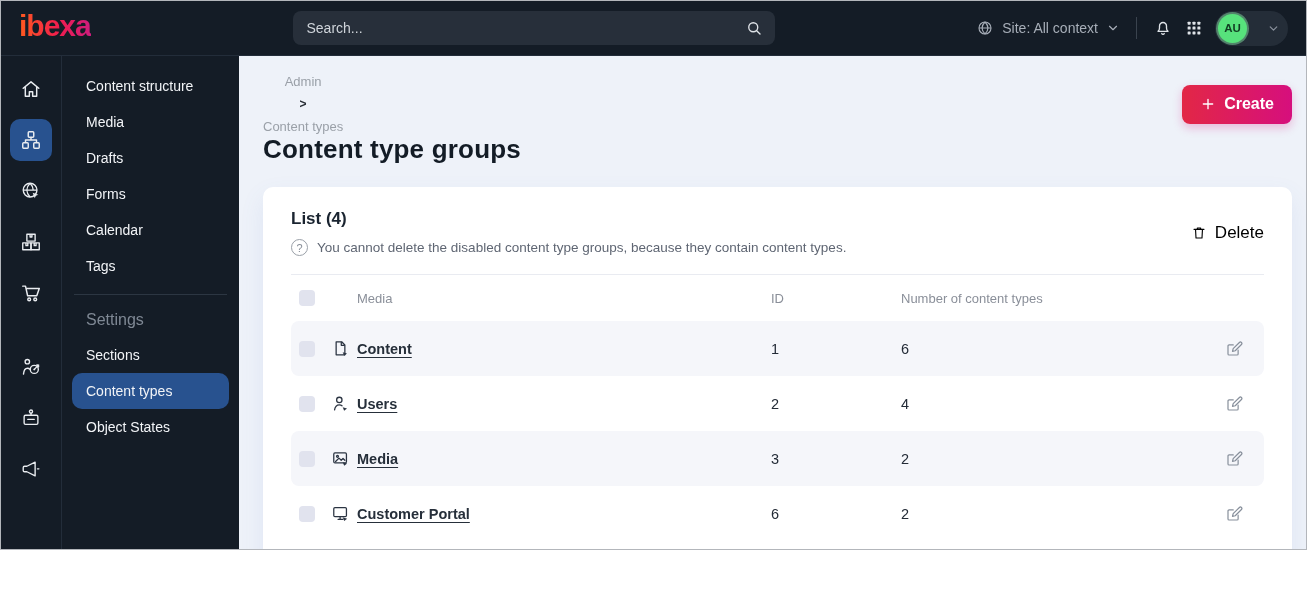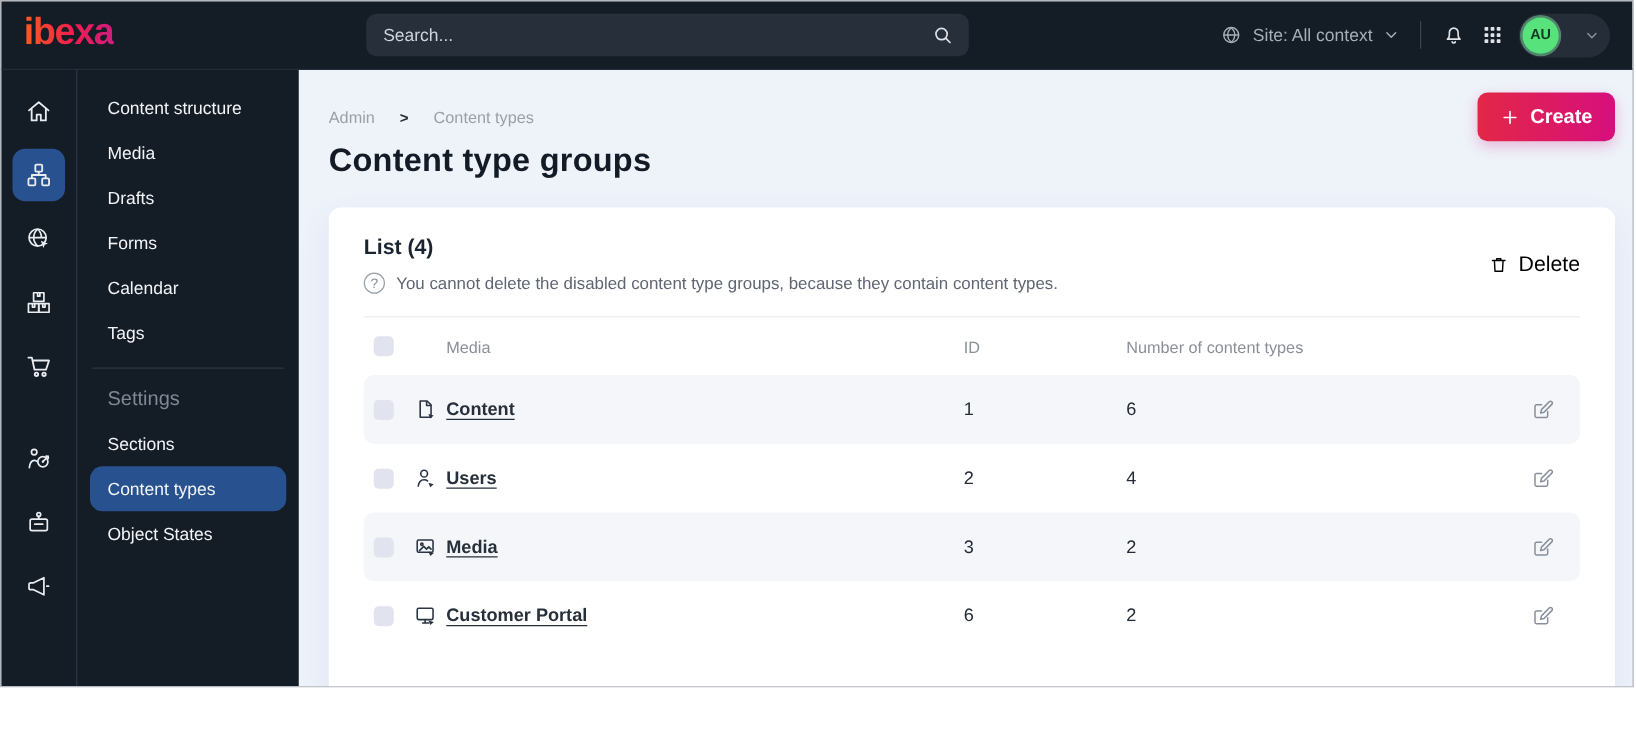--- a/index.html
+++ b/index.html
@@ -46,21 +46,21 @@
              border-left:1px solid #232d3a; padding:12px 10px; }
   .side-item { display:block; color:#f2f4f7; font-size:14px; font-weight:500;
                padding:10px 14px; border-radius:10px; cursor:pointer; white-space:nowrap; }
   .side-item.active { background:var(--active-blue,#28528f); }
   .side-divider { border:none; border-top:1px solid #2c3642; margin:10px 2px; }
   .side-header { color:#7f8894; font-size:16px; padding:6px 14px 8px; }
 
   
   .main { flex:1; padding:18px 14px 0 24px; overflow:hidden; }
   .main-head { display:flex; align-items:center; justify-content:space-between; }
-  .breadcrumb { font-size:13px; color:#9aa0a8; display:flex; align-items:center; gap:20px; }
+  .breadcrumb { font-size:13px; color:#9aa0a8; display:flex; align-items:center; gap:8px;flex-direction:column; }
   .crumb-sep { color:#262c34; font-weight:700; font-size:12px; }
   .create-btn { display:flex; align-items:center; gap:8px; border:none; cursor:pointer;
                 color:#fff; font-size:16px; font-weight:700; font-family:inherit;
                 padding:0 18px; height:39px; border-radius:8px;
                 background:linear-gradient(90deg,var(--accent-start,#e22746),var(--accent-end,#d60f7d));
                 box-shadow:0 4px 10px rgba(214,15,125,.25); }
   .page-title { font-size:26px; font-weight:800; color:#131c26; letter-spacing:.2px; }
 
   .card { margin-top:22px; background:#fff; border-radius:10px; padding:22px 28px 36px;
           box-shadow:0 10px 24px rgba(90,120,200,.10); height:392px; }

